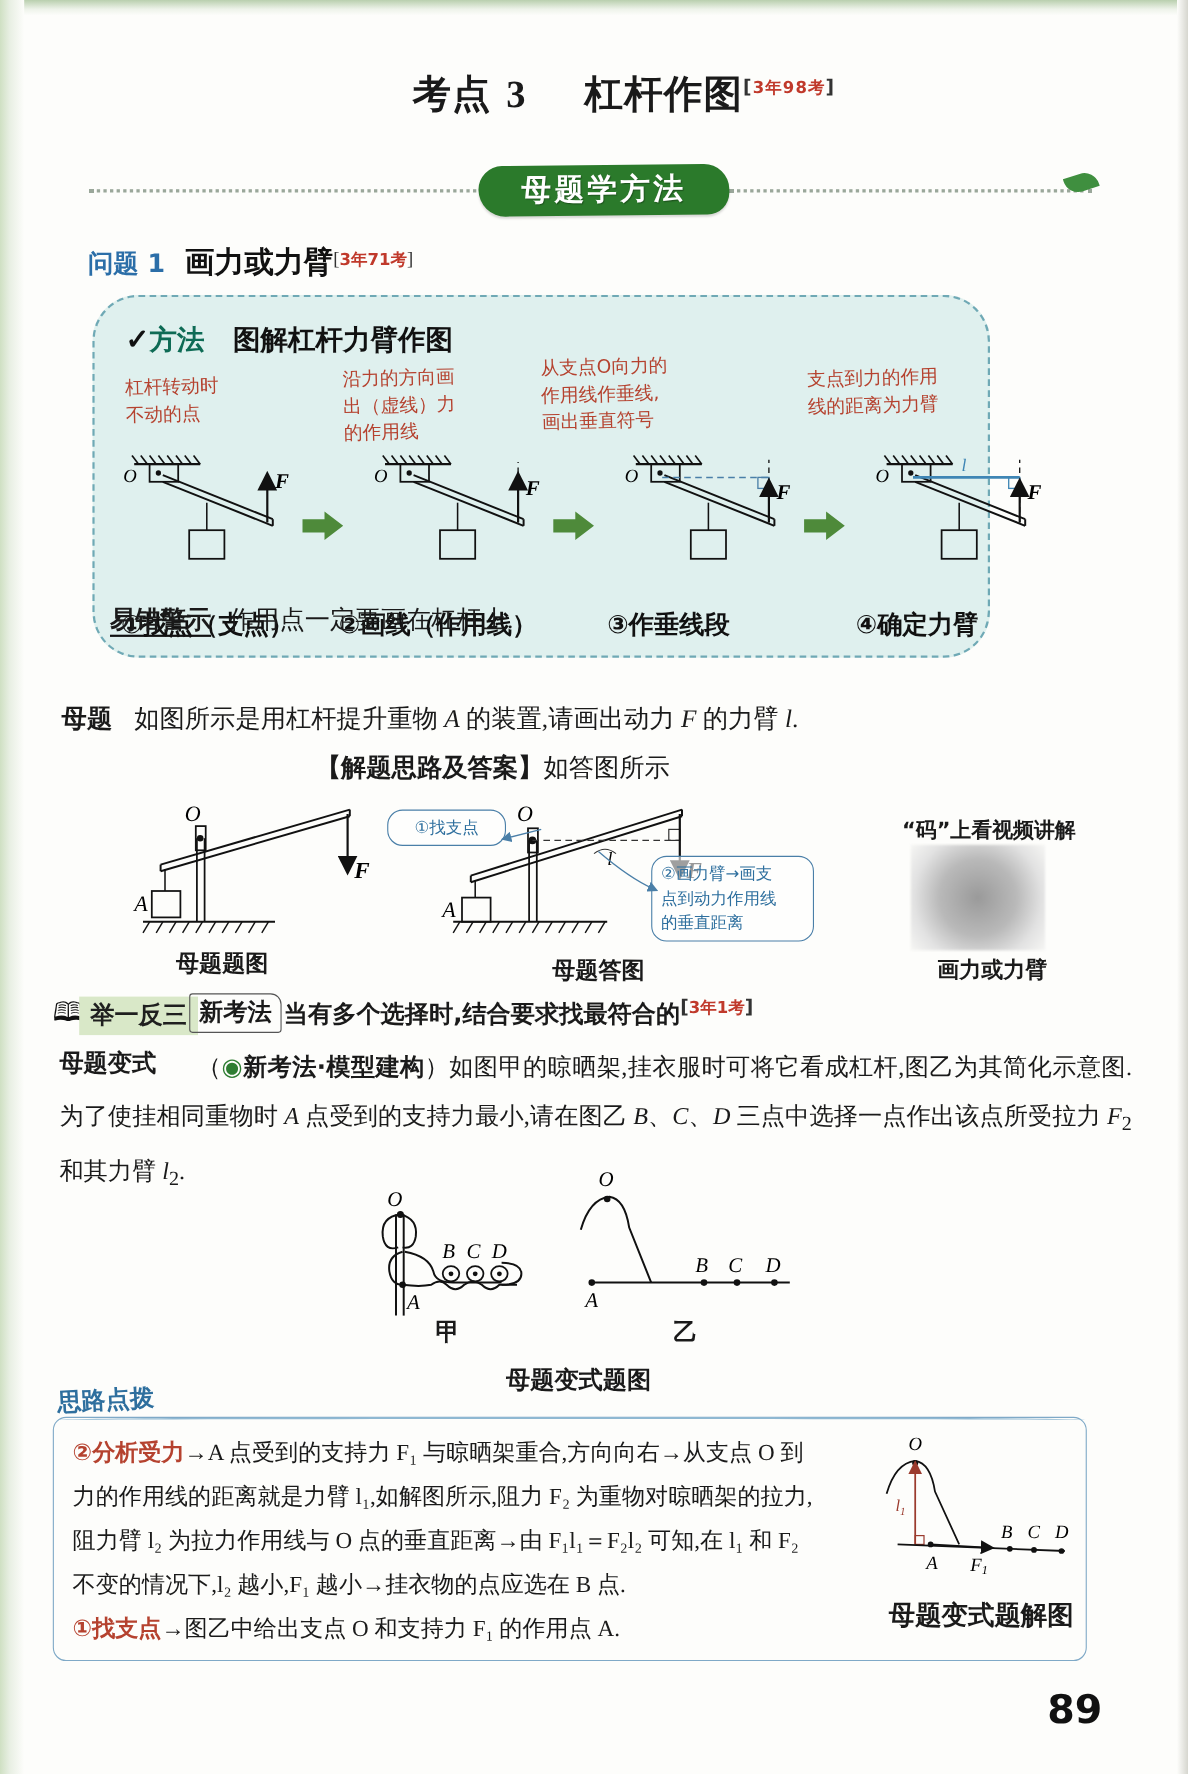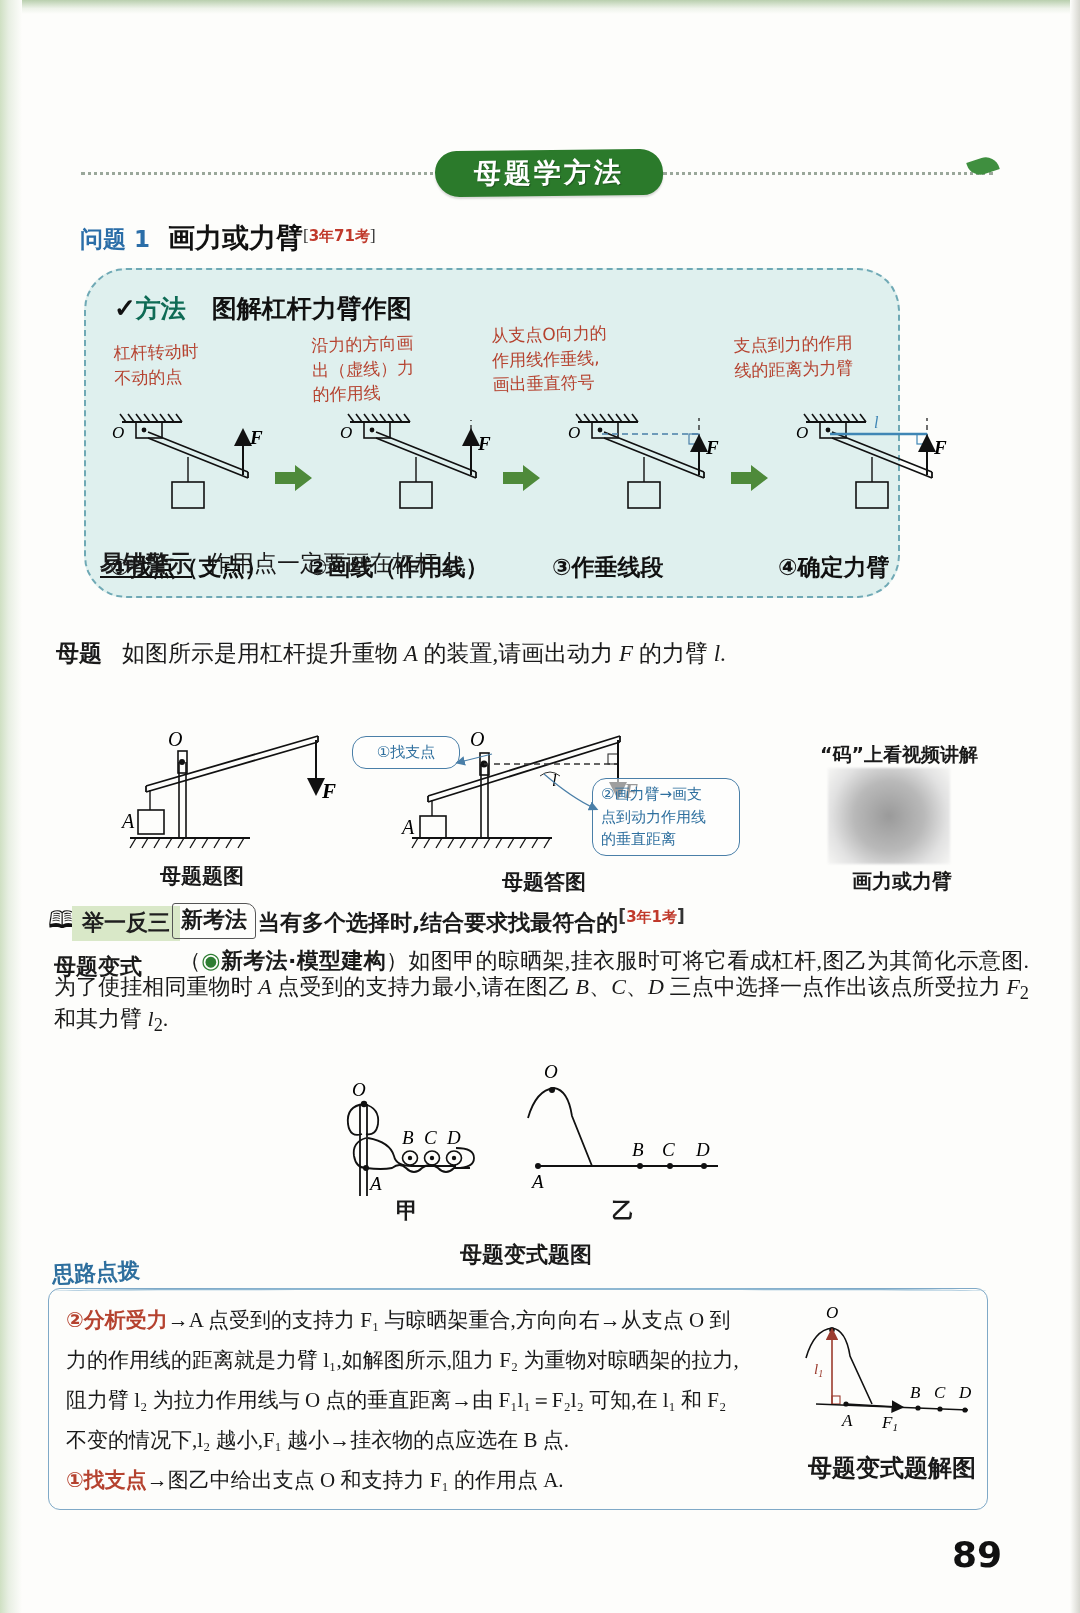--- a/index.html
+++ b/index.html
@@ -106,21 +106,21 @@
   .xkf { position:absolute; left:172px; top:903px; border:1.5px solid #555;
          border-radius:3px 10px 3px 3px; padding:1px 8px 3px 8px;
          font-size:22px; font-weight:bold; font-family:"DejaVu Sans",sans-serif; }
   .jy-txt { position:absolute; left:258px; top:906px; font-size:22px; font-weight:bold;
             font-family:"DejaVu Sans",sans-serif; white-space:nowrap; }
 
   
   .var-tag { position:absolute; left:54px; top:952px; font-size:22px; font-weight:bold;
              font-family:"DejaVu Sans",sans-serif; }
   .var-par { position:absolute; left:54px; top:948px; width:975px; font-size:22px;
-             line-height:26px; text-align:justify; text-indent:125px; }
+             line-height:44px; text-align:justify; text-indent:125px; }
   .bulb { color:#2e7d32; }
   .newmethod { font-weight:bold; font-family:"DejaVu Sans",sans-serif; }
 
   
   .hint-label { position:absolute; left:52px; top:1258px; color:#2e6f9e; font-size:22px;
                 font-weight:bold; font-family:"DejaVu Sans",sans-serif;
                 transform:rotate(-3deg); }
   .hint-box { position:absolute; left:48px; top:1288px; width:940px; height:222px;
               border:1.5px solid #7fa9c7; border-radius:12px; }
   .hint-line { position:absolute; left:52px; top:1288px; width:935px; height:6px;
@@ -138,20 +138,26 @@
   svg { overflow:visible; }
 </style>
 </head>
 <body>
 
 <div class="page">
   <div class="edge-top"></div>
   <div class="edge-left"></div>
   <div class="edge-right"></div>
 
+  <div class="kaodian">
+    <span>考点</span>
+    <span class="num">3</span>
+    &nbsp;&nbsp;
+    <span>杠杆作图</span><span class="sup-brk">[</span><span class="sup-red">3年98考</span><span class="sup-brk">]</span>
+  </div>
 
   <div class="banner-wrap">
     <div class="dots l"></div>
     <div class="dots r"></div>
     <div class="banner">
       <span>母题学方法</span>
     </div>
   </div>
   <div class="leaf"></div>
 
@@ -304,20 +310,23 @@
   <div class="warn">
     <span class="tag">易错警示</span>
     <span class="txt">作用点一定要画在杠杆上.</span>
   </div>
 
   <div class="mt-row">
     <span class="mt-tag">母题</span>
     <span class="mt-txt"><span>如图所示是用杠杆提升重物 </span><span class="ital">A</span><span> 的装置,请画出动力 </span><span class="ital">F</span><span> 的力臂 </span><span class="ital">l</span><span>.</span></span>
   </div>
 
+  <div class="answer-head">
+    <b>【解题思路及答案】</b><span>如答图所示</span>
+  </div>
 
   <svg style="position:absolute; left:130px; top:718px;" width="300" height="150" viewBox="0 0 300 150">
     <text x="38" y="28" font-size="20" font-style="italic" font-family="Liberation Serif, serif">O</text>
     <line x1="16" y1="68" x2="188" y2="18" stroke="#111" stroke-width="1.8"></line>
     <line x1="16" y1="74" x2="188" y2="24" stroke="#111" stroke-width="1.8"></line>
     <line x1="16" y1="68" x2="16" y2="74" stroke="#111" stroke-width="1.8"></line>
     <line x1="188" y1="18" x2="188" y2="24" stroke="#111" stroke-width="1.8"></line>
     <rect x="48" y="33" width="9" height="22" fill="none" stroke="#111" stroke-width="1.6"></rect>
     <circle cx="52" cy="44" r="3" fill="#111"></circle>
     <line x1="49" y1="44" x2="49" y2="120" stroke="#111" stroke-width="1.6"></line>

